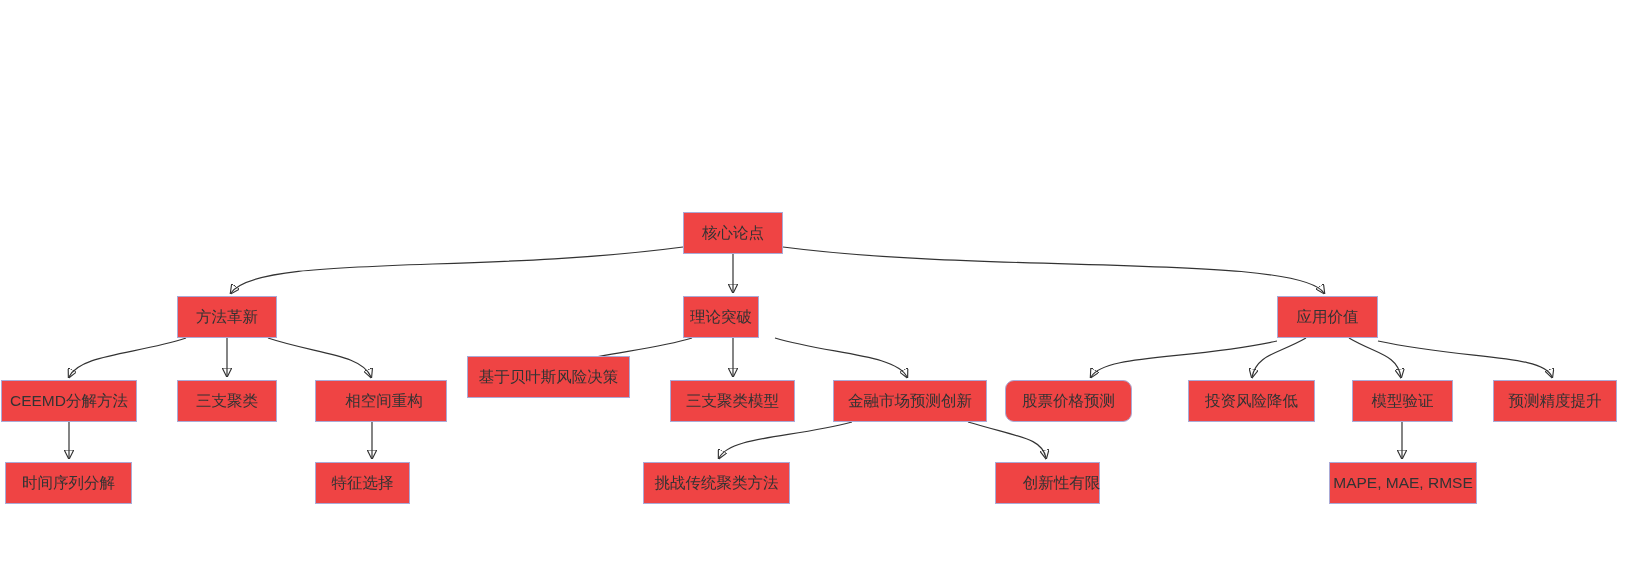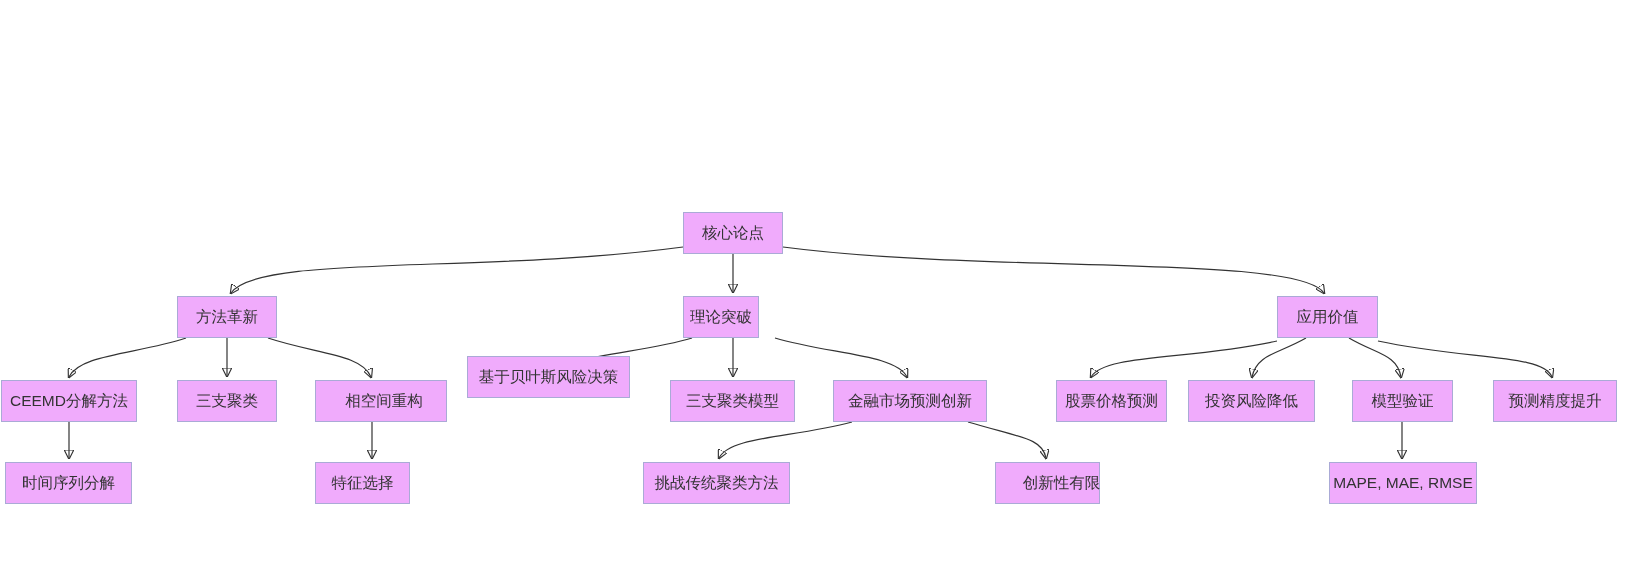--- a/index.html
+++ b/index.html
@@ -22,21 +22,21 @@
     height: 576px;
   }
   #edges path {
     fill: none;
     stroke: #333333;
     stroke-width: 1.2px;
   }
   .node {
     position: absolute;
     box-sizing: border-box;
-    background: #f0abfc;
+    background: #ef4444;
     border: 1px solid #aaaad6;
     display: flex;
     align-items: center;
     justify-content: center;
     height: 42px;
     color: #333333;
     font-size: 15.5px;
     white-space: nowrap;
     text-align: center;
   }
@@ -77,21 +77,21 @@
   <div class="node" style="left:177px; top:296px; width:100px;">方法革新</div>
   <div class="node" style="left:683px; top:296px; width:76px;">理论突破</div>
   <div class="node" style="left:1277px; top:296px; width:101px;">应用价值</div>
 
   <div class="node" style="left:1px; top:380px; width:136px;text-align:right;">CEEMD分解方法</div>
   <div class="node" style="left:177px; top:380px; width:100px;">三支聚类</div>
   <div class="node" style="left:315px; top:380px; width:132px;padding-left:6px;">相空间重构</div>
   <div class="node" style="left:467px; top:356px; width:163px;">基于贝叶斯风险决策</div>
   <div class="node" style="left:670px; top:380px; width:125px;">三支聚类模型</div>
   <div class="node" style="left:833px; top:380px; width:154px;">金融市场预测创新</div>
-  <div class="node" style="left:1056px; top:380px; width:111px;">股票价格预测</div>
+  <div class="node" style="left:1005px; top:380px; width:127px;border-radius:9px;">股票价格预测</div>
   <div class="node" style="left:1188px; top:380px; width:127px;">投资风险降低</div>
   <div class="node" style="left:1352px; top:380px; width:101px;">模型验证</div>
   <div class="node" style="left:1493px; top:380px; width:124px;">预测精度提升</div>
 
   <div class="node" style="left:5px; top:462px; width:127px;">时间序列分解</div>
   <div class="node" style="left:315px; top:462px; width:95px;">特征选择</div>
   <div class="node" style="left:643px; top:462px; width:147px;">挑战传统聚类方法</div>
   <div class="node" style="left:995px; top:462px; width:105px;padding-left:28px;">创新性有限</div>
   <div class="node" style="left:1329px; top:462px; width:148px;">MAPE, MAE, RMSE</div>
 

